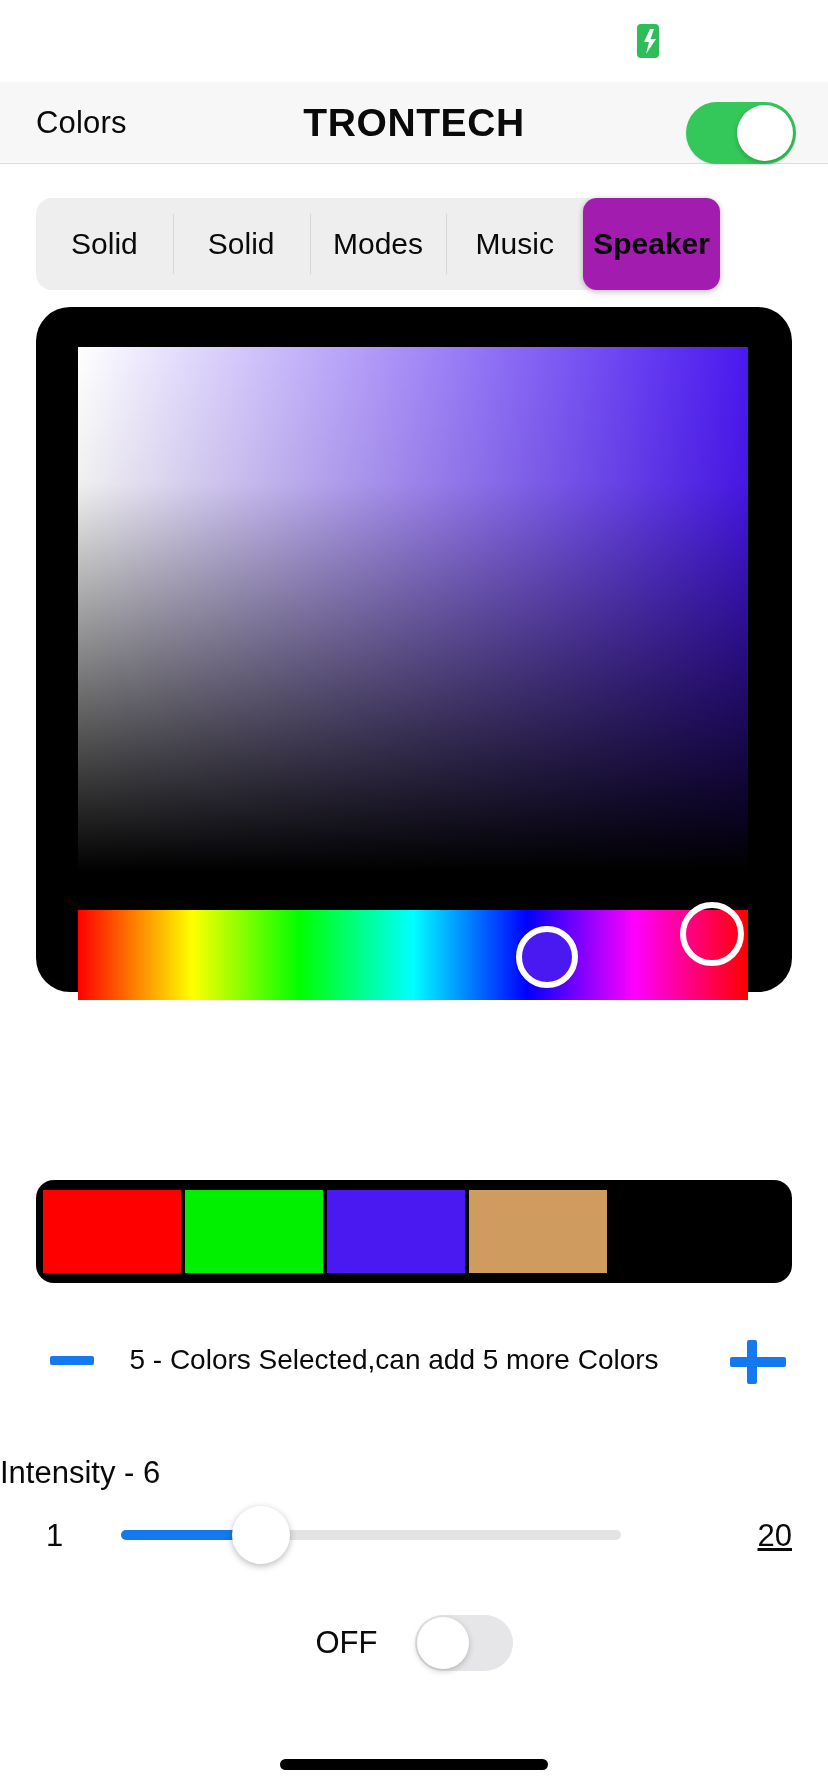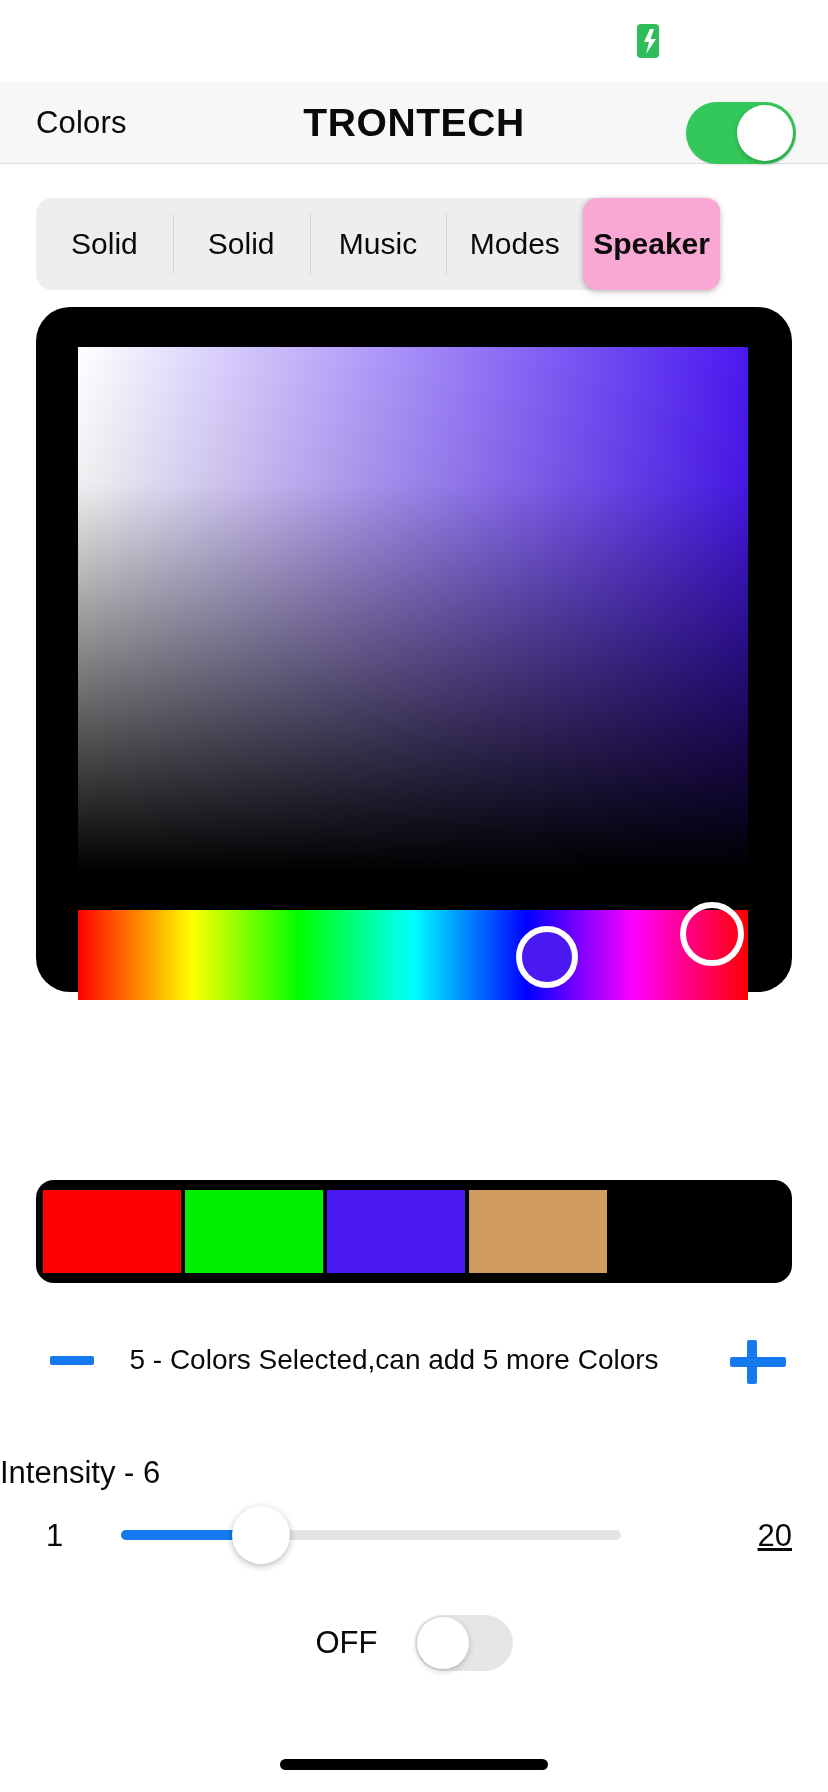--- a/index.html
+++ b/index.html
@@ -95,21 +95,21 @@
     border-radius: 14px;
   }
   .tab:not(:first-child)::before {
     content: "";
     position: absolute;
     left: 0; top: 16px; bottom: 16px;
     width: 1px;
     background: #d6d6d8;
   }
   .tab.active {
-    background: #f9a8d4;
+    background: #a21caf;
     font-weight: bold;
     box-shadow: 0 1px 5px rgba(0,0,0,0.20), 0 3px 9px rgba(0,0,0,0.10);
     z-index: 3;
   }
   .tab.active::before,
   .tab.active + .tab::before { background: transparent; }
 
   
   .picker-card {
     position: absolute;
@@ -316,22 +316,22 @@
     <div class="nav-title">TRONTECH</div>
     <div class="nav-back">Colors</div>
     <div class="nav-toggle">
       <div class="knob"></div>
     </div>
   </div>
 
   <div class="tabs">
     <div class="tab">Solid</div>
     <div class="tab">Solid</div>
+    <div class="tab">Modes</div>
     <div class="tab">Music</div>
-    <div class="tab">Modes</div>
     <div class="tab active">Speaker</div>
   </div>
 
   <div class="picker-card">
     <div class="sv-square" id="sv-square"></div>
     <div class="hue-bar"></div>
   </div>
   <div class="sv-handle" id="sv-handle"></div>
   <div class="hue-handle" id="hue-handle" style="background: rgb(74, 24, 240); left: 516px;"></div>
 

